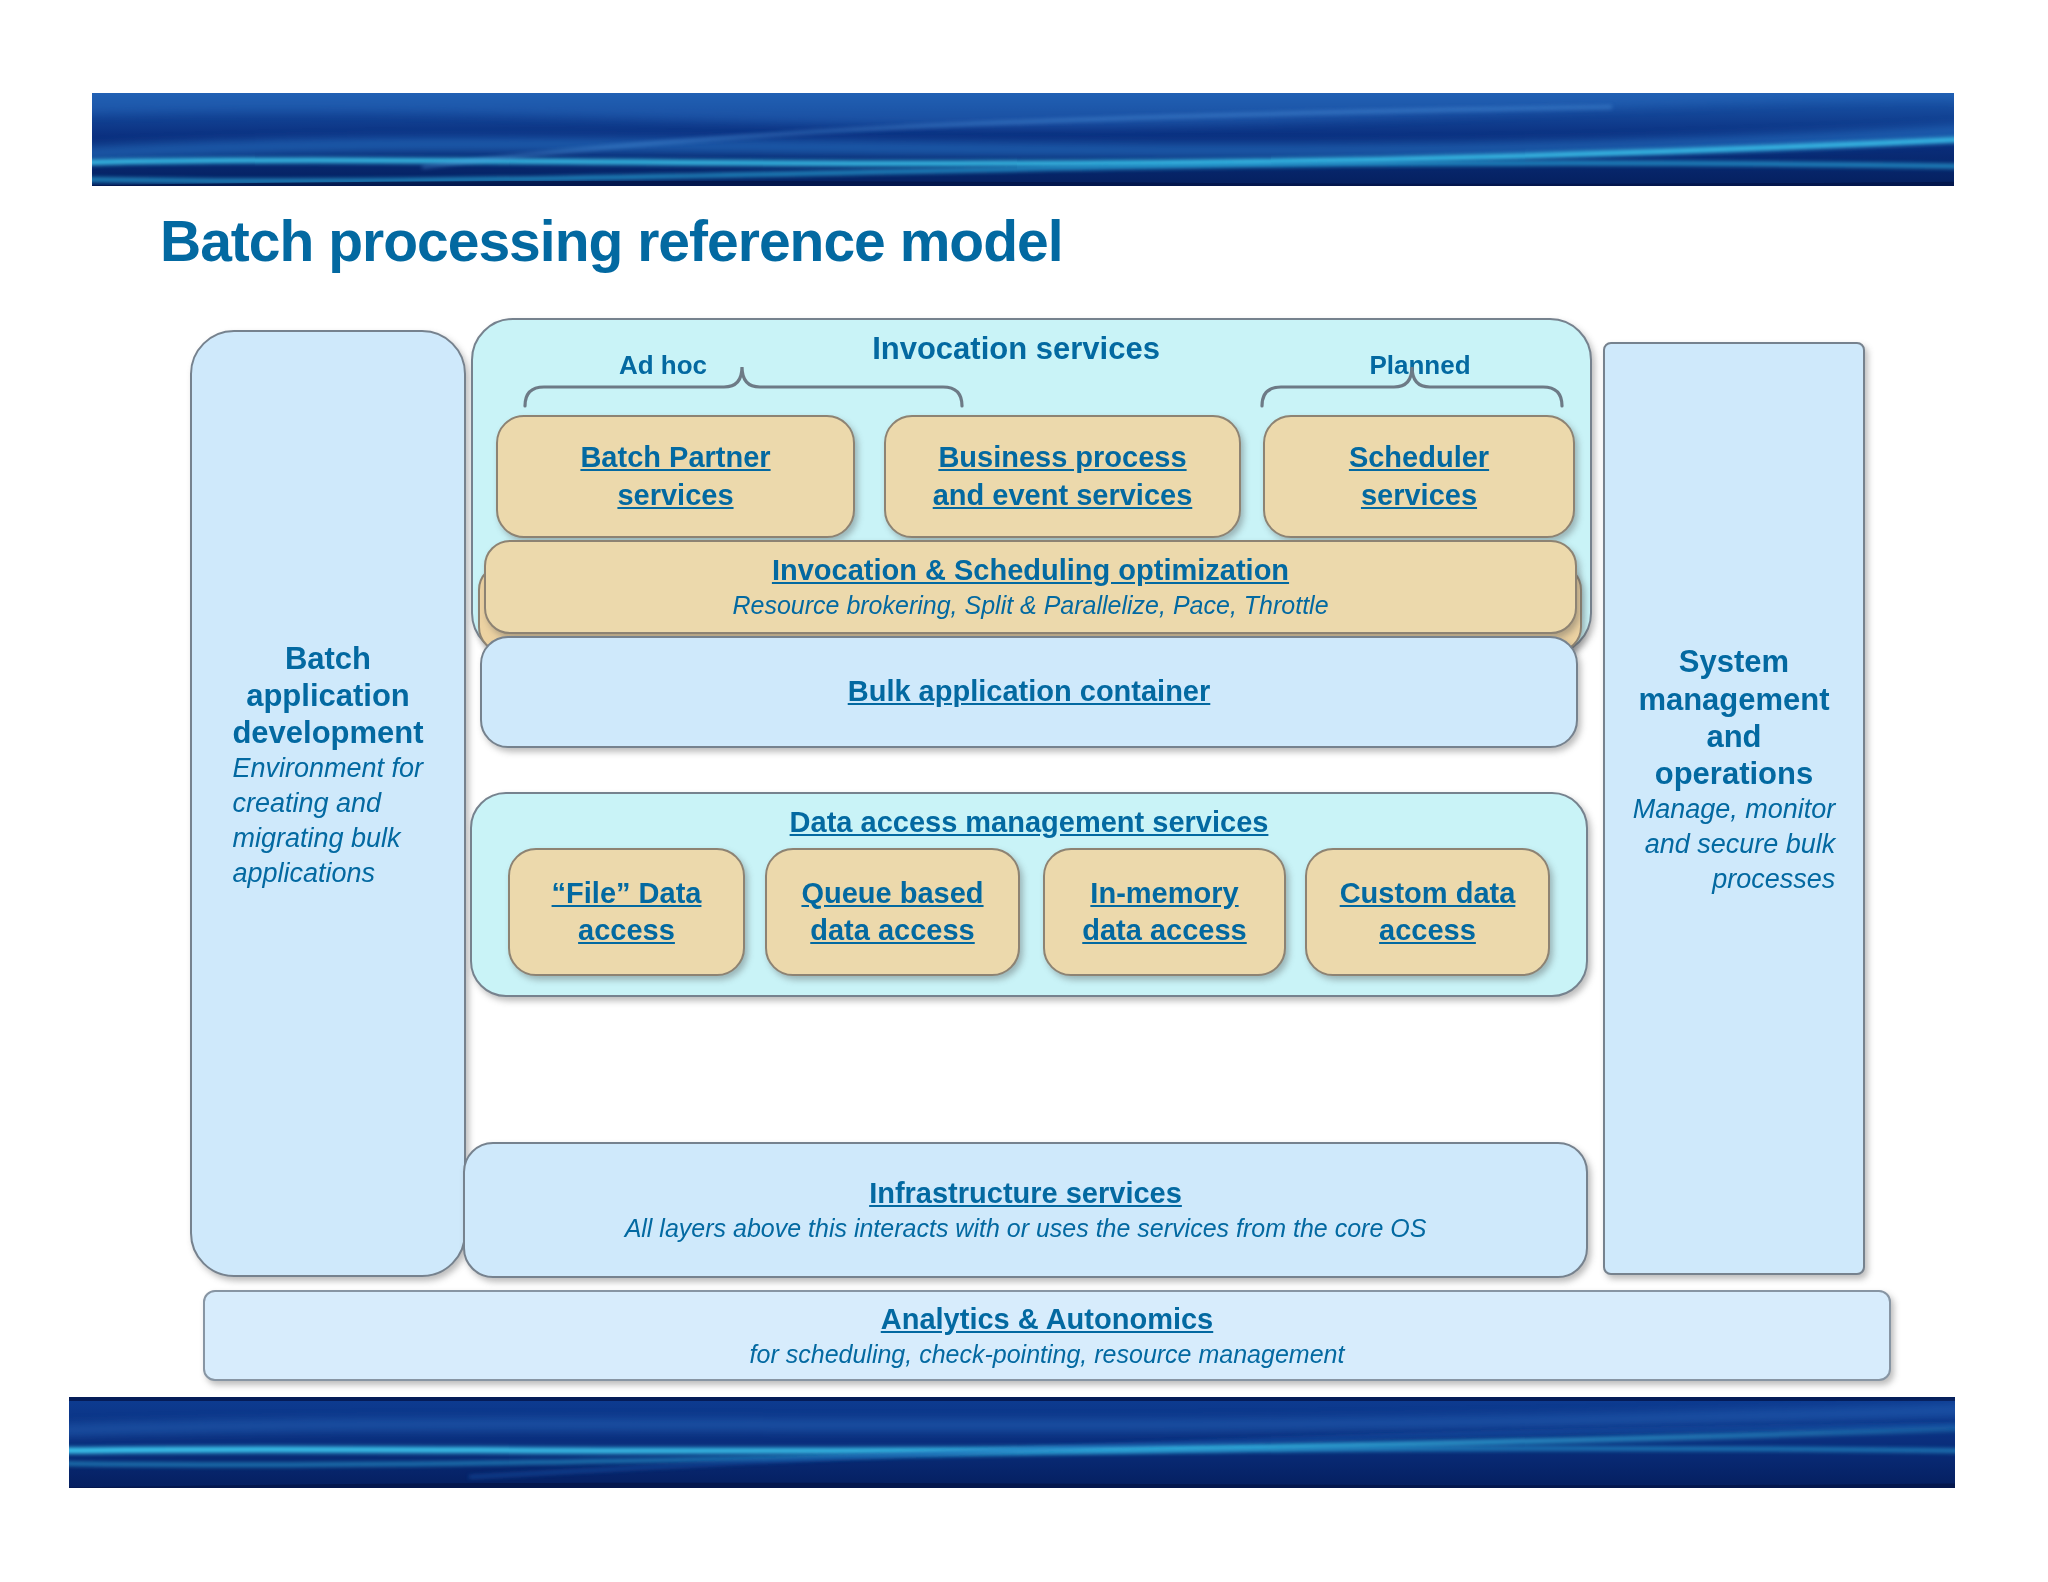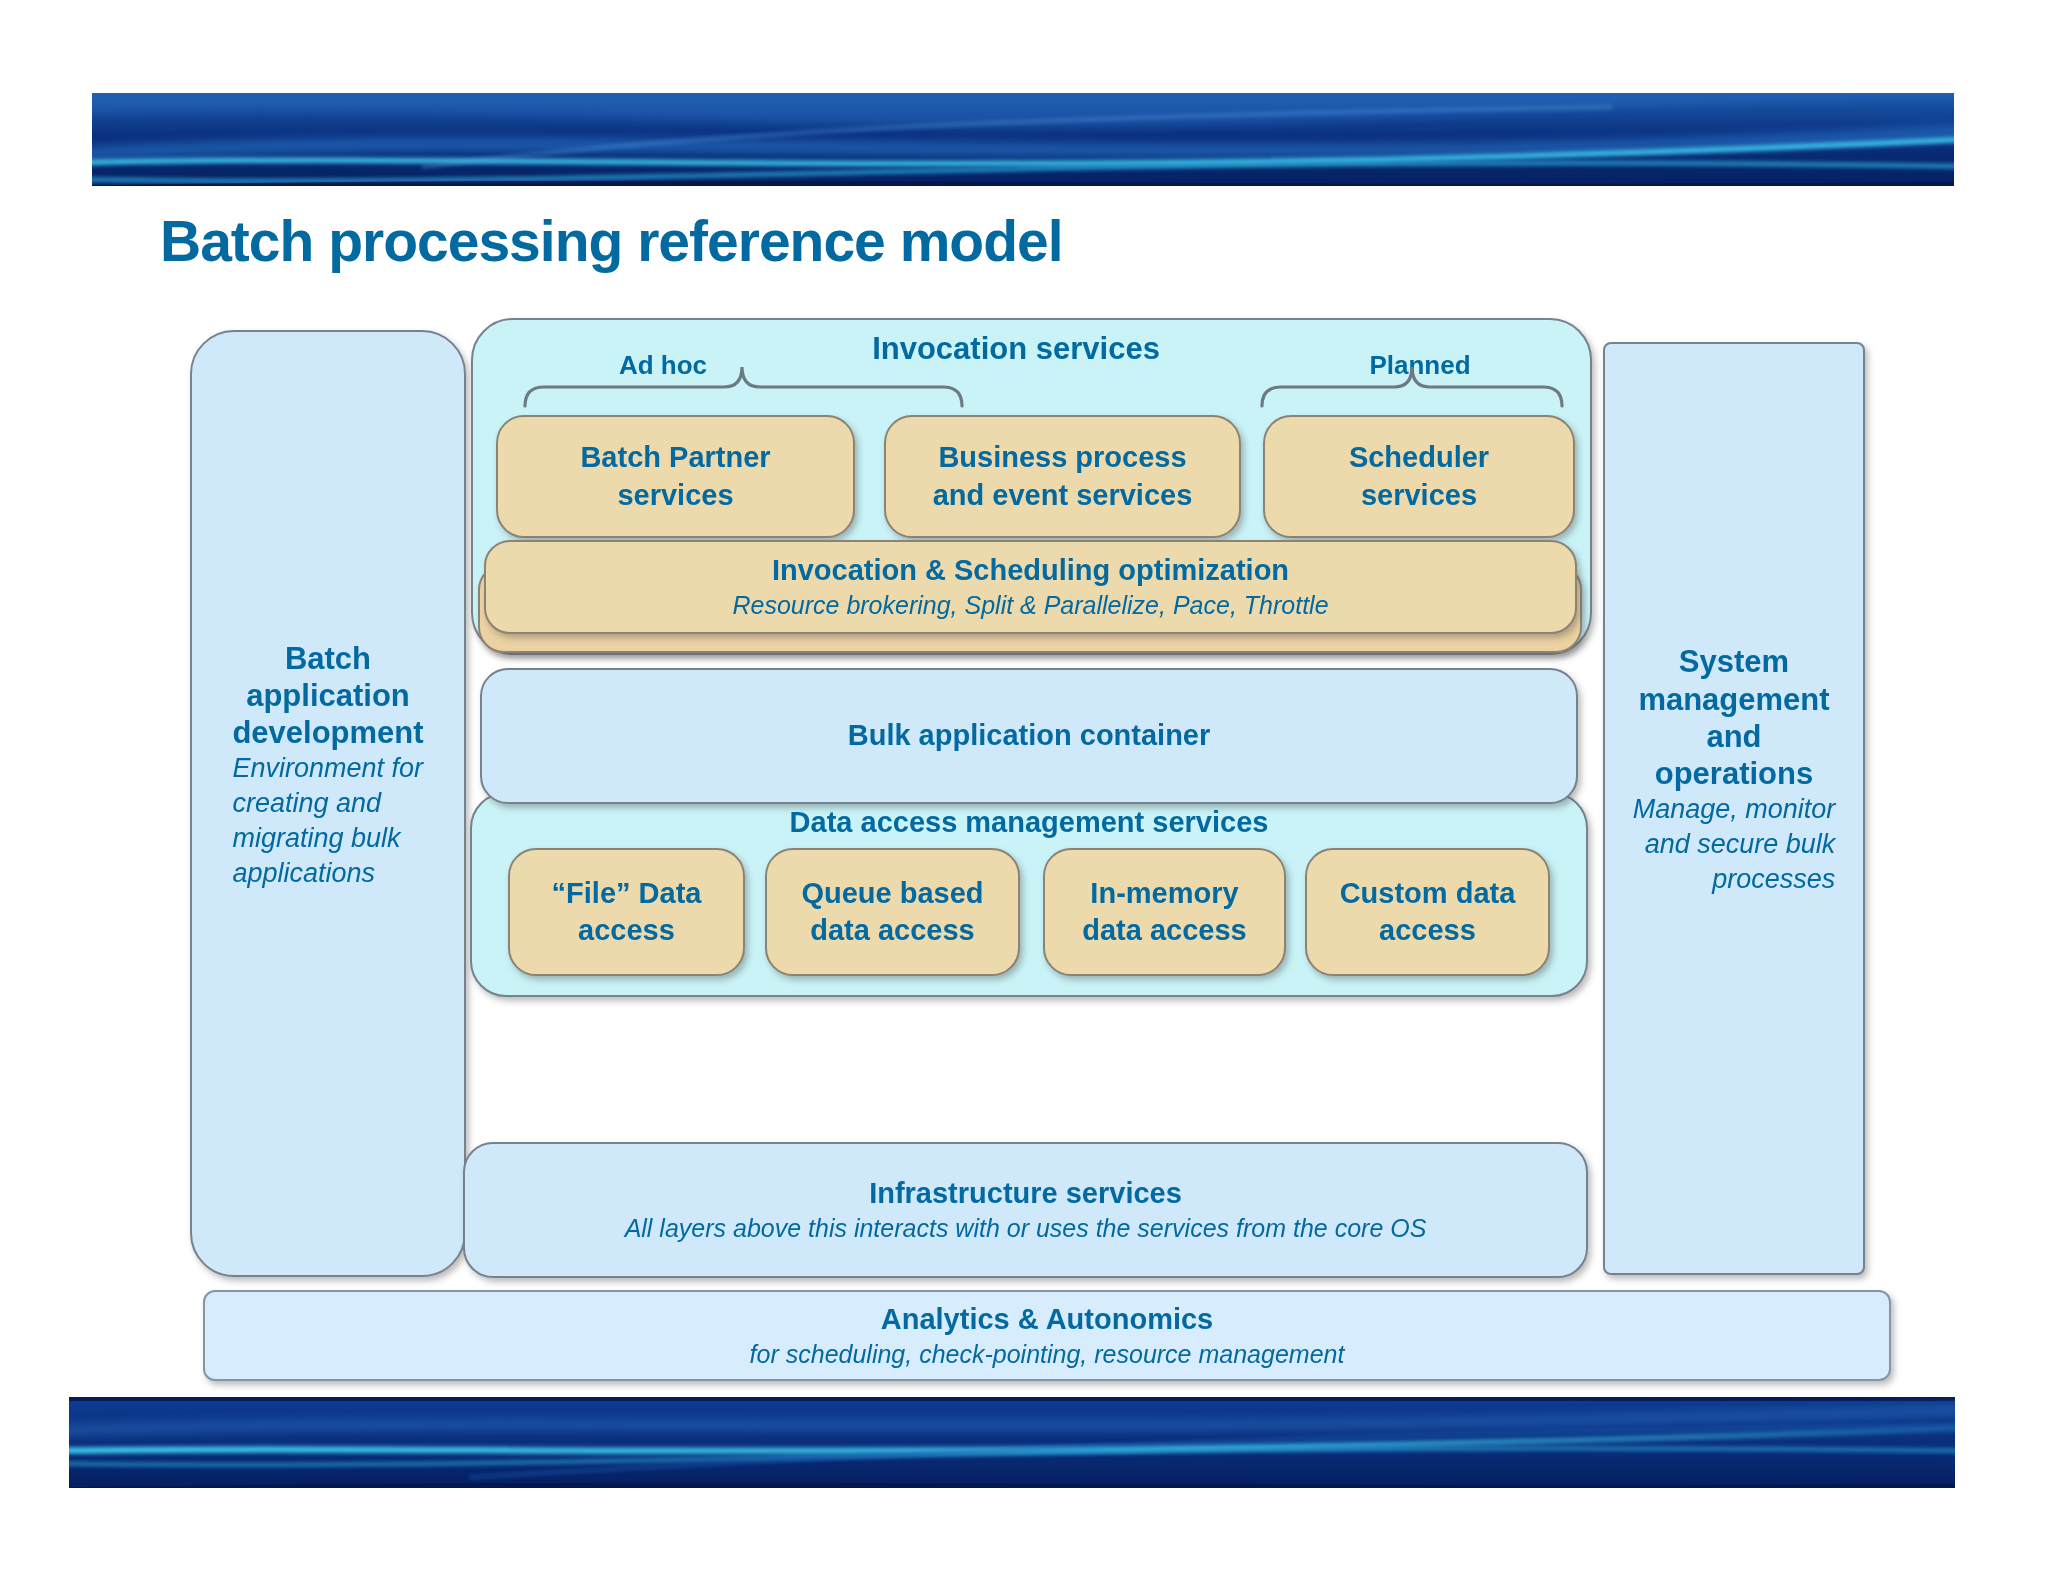--- a/index.html
+++ b/index.html
@@ -13,21 +13,21 @@
   .blue{background:#cfe9fb;}
   .tan{background:#ecd9ac;border-color:#8d8373;}
   .tan2{background:#ecd2a2;border-color:#8d8373;}
   .bold{font-weight:bold;}
   .it{font-style:italic;}
   .pre{white-space:pre-line;}
   .cf{display:flex;align-items:center;justify-content:center;text-align:center;}
   .col{flex-direction:column;}
   .title{font-size:57px;font-weight:bold;letter-spacing:-1px;}
   .h1{font-size:31px;line-height:1.2;}
-  .h2{font-size:29px;line-height:1.28;}
+  .h2{font-size:29px;line-height:1.28;text-decoration:underline;}
   .sub{font-size:25px;line-height:1.3;}
   .panel-sub{font-size:27px;line-height:1.3;}
   .grouplbl{font-size:26px;font-weight:bold;text-align:center;}
   svg.overlay{overflow:visible;}
 </style>
 </head>
 <body>
 
 <div id="slide">
 
@@ -99,21 +99,21 @@
 and event services</div>
   <div class="abs box tan cf h2 bold pre" style="left:1263px;top:415px;width:312px;height:123px;z-index:3;">Scheduler
 services</div>
 
   <div class="abs box tan2" style="left:478px;top:564px;width:1104px;height:89px;border-radius:26px;z-index:2;"></div>
   <div class="abs box tan cf col" style="left:484px;top:540px;width:1093px;height:94px;border-radius:26px;z-index:3;">
     <div class="h2 bold">Invocation &amp; Scheduling optimization</div>
     <div class="sub it">Resource brokering, Split &amp; Parallelize, Pace, Throttle</div>
   </div>
 
-  <div class="abs box blue cf h2 bold" style="left:480px;top:668px;width:1098px;height:136px;z-index:3;">Bulk application container</div>
+  <div class="abs box blue cf h2 bold" style="left:480px;top:636px;width:1098px;height:112px;z-index:3;">Bulk application container</div>
 
   <div class="abs box cyan" style="left:470px;top:792px;width:1118px;height:205px;border-radius:36px;z-index:1;"></div>
   <div class="abs h2 bold" style="left:470px;top:804px;width:1118px;text-align:center;z-index:4;">Data access management services</div>
   <div class="abs box tan cf h2 bold pre" style="left:508px;top:848px;width:237px;height:128px;z-index:3;">“File” Data
 access</div>
   <div class="abs box tan cf h2 bold pre" style="left:765px;top:848px;width:255px;height:128px;z-index:3;">Queue based
 data access</div>
   <div class="abs box tan cf h2 bold pre" style="left:1043px;top:848px;width:243px;height:128px;z-index:3;">In-memory
 data access</div>
   <div class="abs box tan cf h2 bold pre" style="left:1305px;top:848px;width:245px;height:128px;z-index:3;">Custom data

